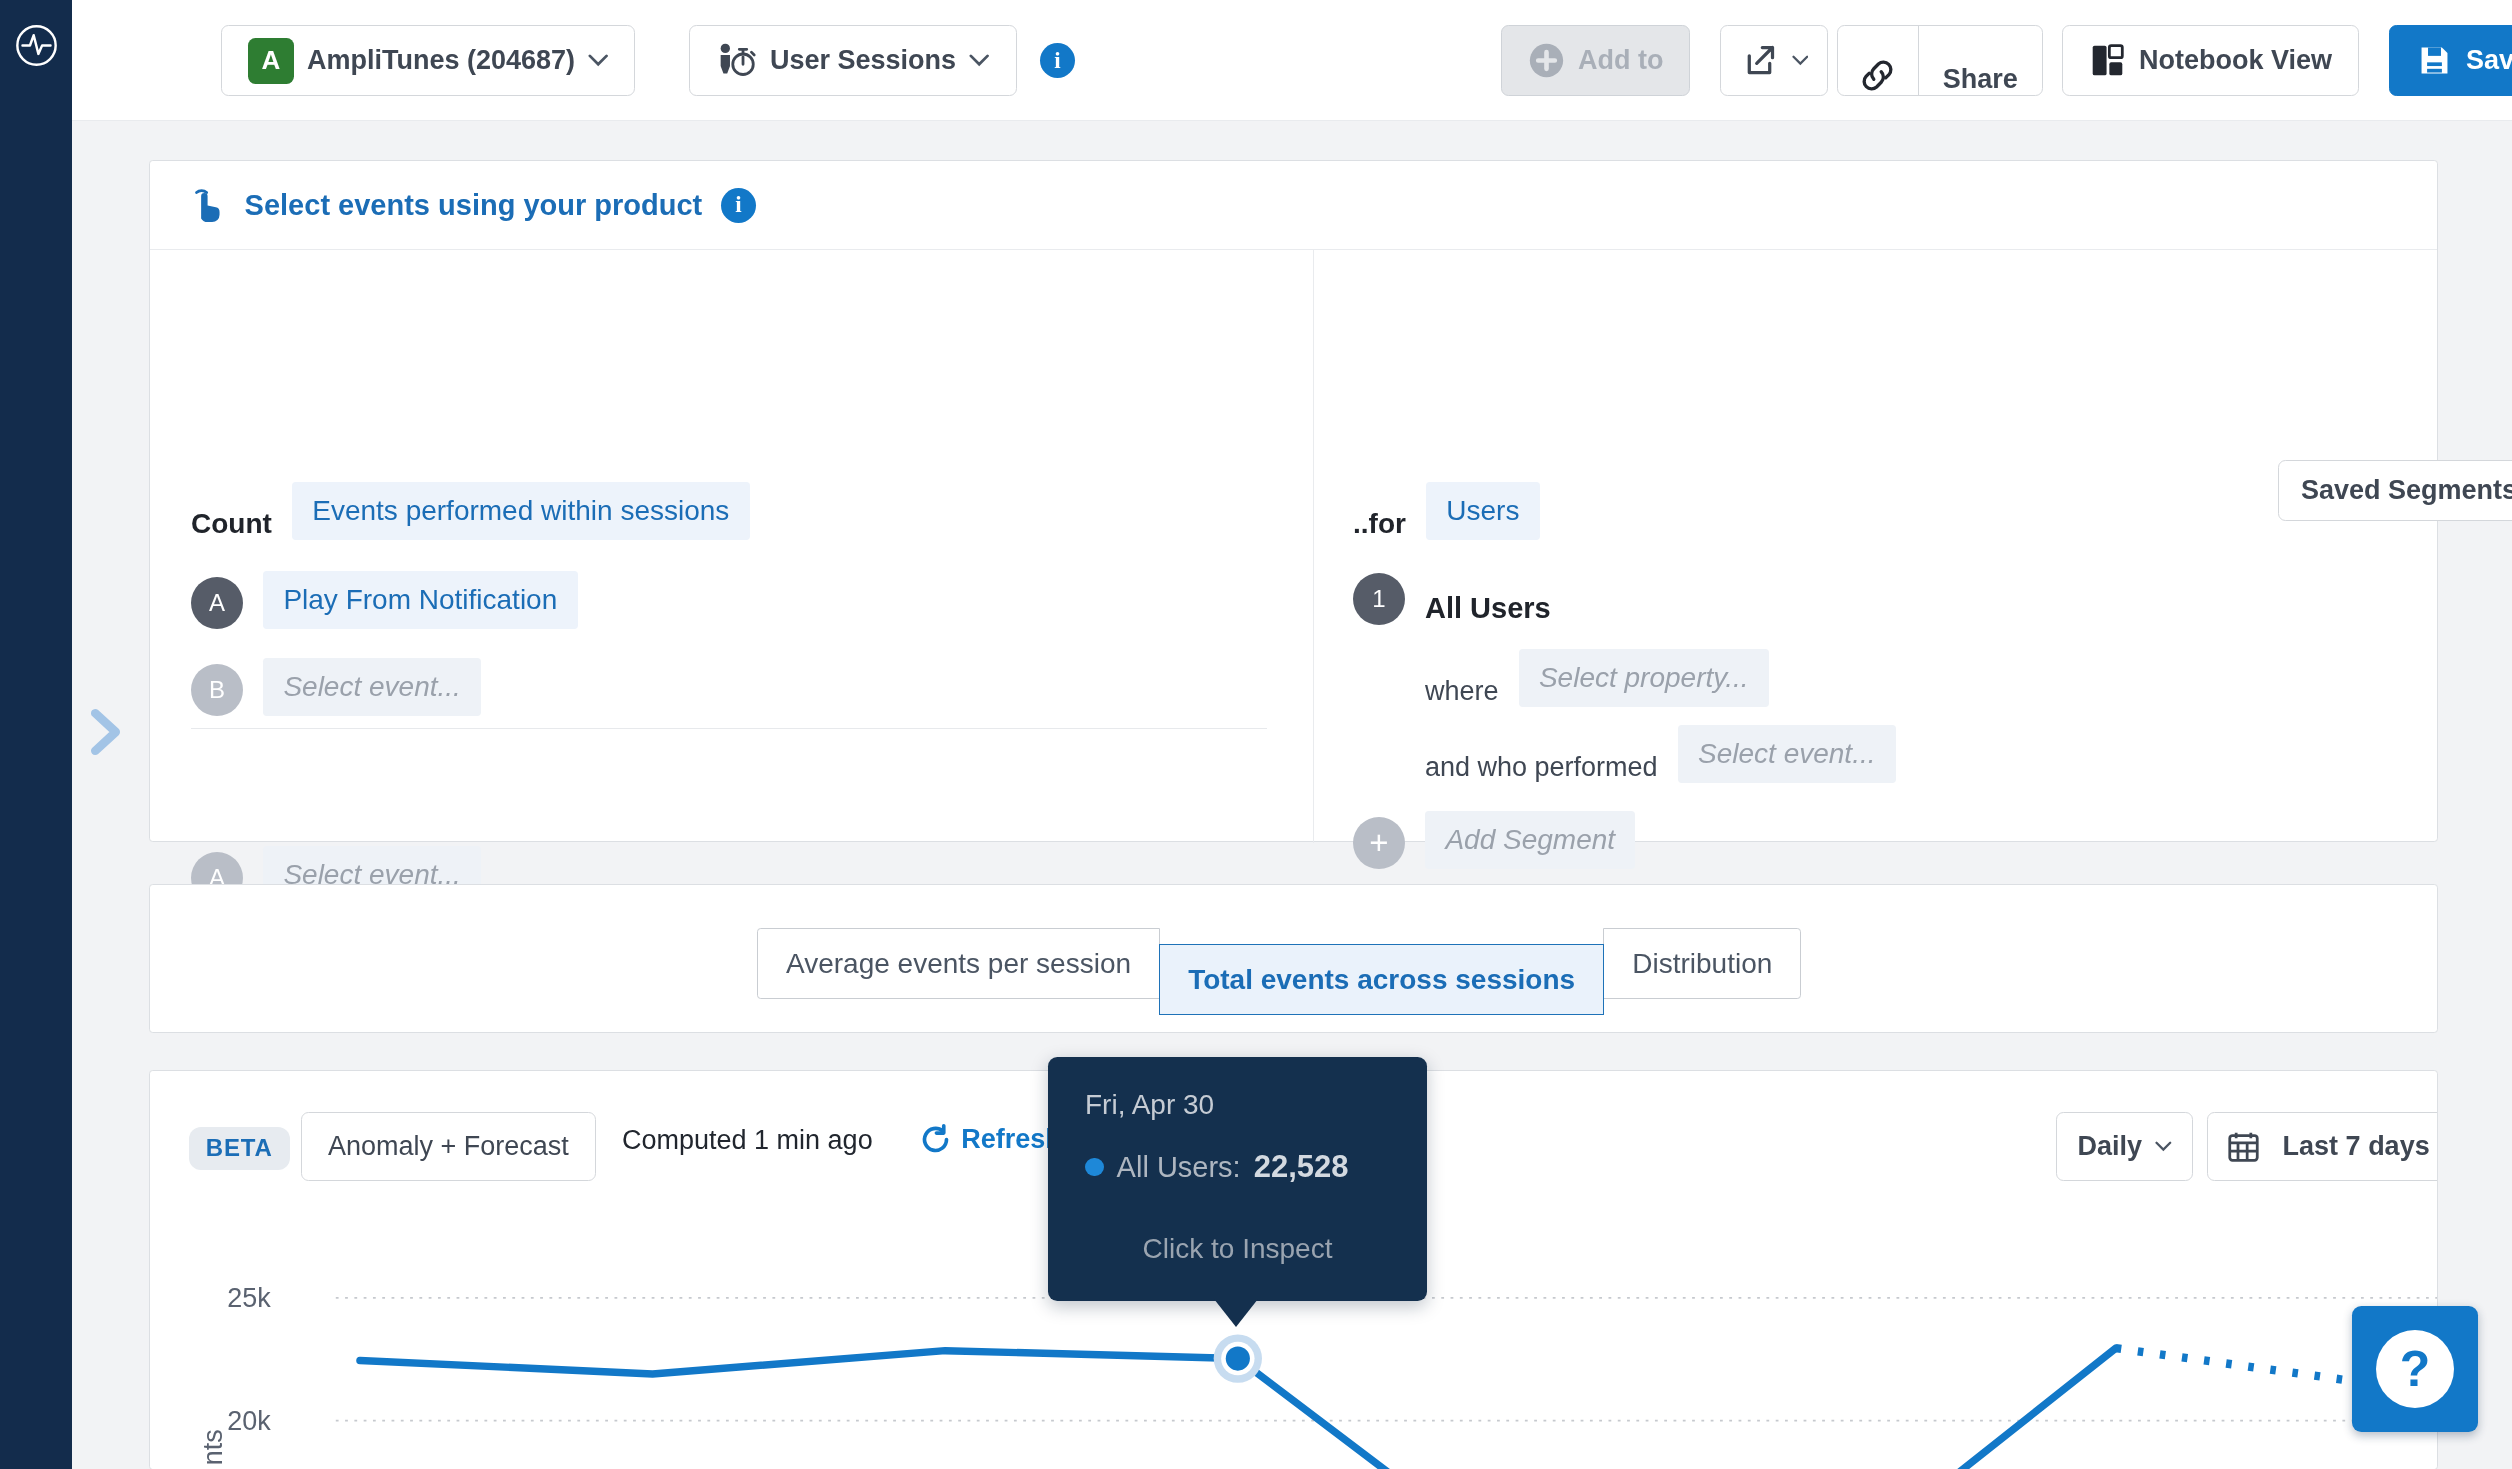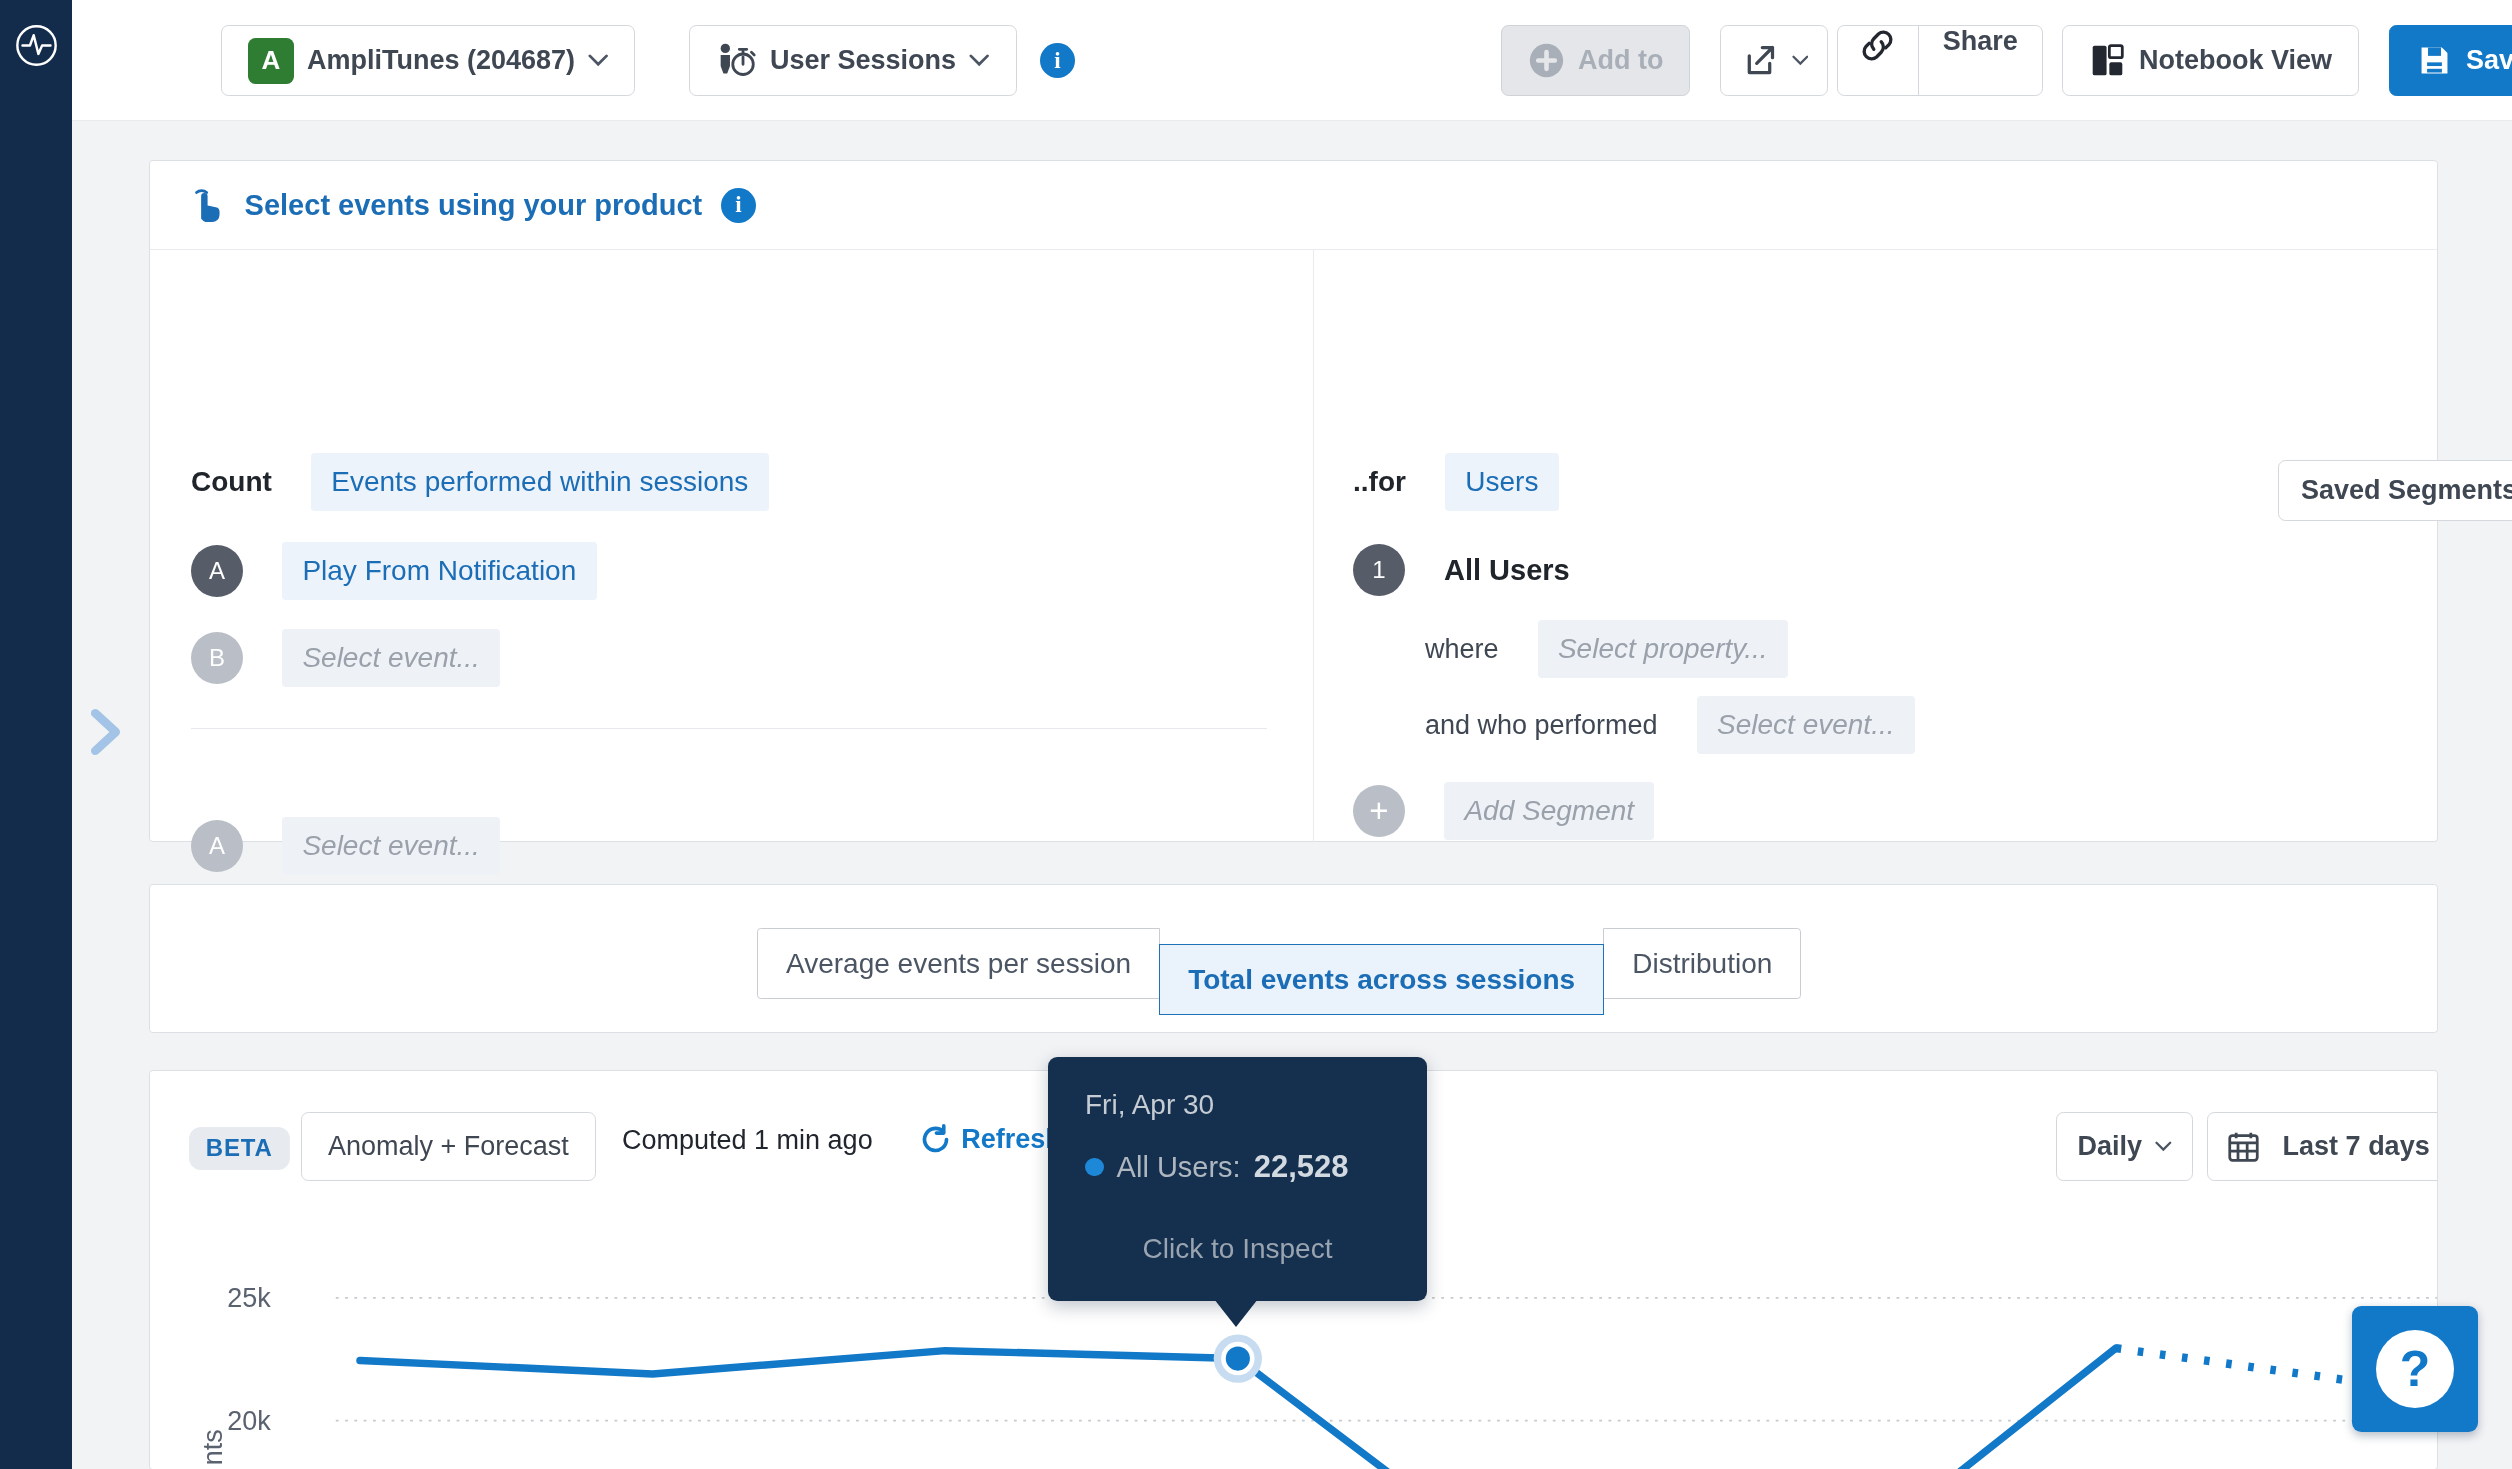--- a/index.html
+++ b/index.html
@@ -21,21 +21,21 @@
   .proj-btn { position:absolute; left:149px; top:25px; }
   .proj-badge { width:46px; height:46px; border-radius:7.4px; background:#2e7d32; color:#fff; font-size:26px; font-weight:700;
                 display:inline-flex; align-items:center; justify-content:center; }
   .charttype-btn { position:absolute; left:617px; top:25px; }
   .info-dot { display:inline-flex; align-items:center; justify-content:center; width:35px; height:35px; border-radius:50%;
               background:#1278c8; color:#fff; font-size:23px; font-weight:700; font-family:"Liberation Serif",serif; cursor:pointer; }
   .topbar .info-main { position:absolute; left:968px; top:43px; }
   .addto-btn { position:absolute; left:1429px; top:25px; background:#e4e6e9; border-color:#cfd3d8; color:#a9afb8; cursor:default; }
   .export-btn { position:absolute; left:1648px; top:25px; padding:0 18.6px; }
   .sharegrp { position:absolute; left:1765px; top:25px; display:flex; height:71px; border:0.9px solid #d4d7db; border-radius:7.4px; overflow:hidden; background:#fff; }
-  .sharegrp > div { display:flex; align-items:flex-start; justify-content:center; padding:0 24px; font-size:27px; font-weight:700; color:#3f4753; cursor:pointer; }
+  .sharegrp > div { display:flex; align-items:flex-end; justify-content:center; padding:0 24px; font-size:27px; font-weight:700; color:#3f4753; cursor:pointer; }
   .sharegrp .linkcell { border-right:0.9px solid #d4d7db; padding:0 20.4px; }
   .notebook-btn { position:absolute; left:1990px; top:25px; }
   .save-btn { position:absolute; left:2317px; top:25px; background:#1278c8; border-color:#1278c8; color:#fff; }
 
   
   .card { position:absolute; background:#fff; border:0.9px solid #dcdfe3; border-radius:3.7px; }
   .builder-card { left:149px; top:160px; width:2289px; height:682px; }
   .builder-head { position:absolute; left:0; top:0; width:100%; height:89px; border-bottom:0.9px solid #e9ebee;
                   display:flex; align-items:center; padding-left:41px; gap:18.6px;text-align:center; }
   .builder-head .title { color:#1b6db6; font-size:29px; font-weight:700; cursor:pointer; }
@@ -43,21 +43,21 @@
 
   .lbl-strong { font-weight:700; color:#20242b; font-size:28px; }
   .pill { display:inline-block; background:#edf3fb; color:#1b6db6; border-radius:3.7px; padding:13px 20.4px;
           font-size:28px; cursor:pointer; white-space:nowrap; }
   .pill.ph { background:#eef2f7; color:#9aa1ab; font-style:italic; }
   .circ { width:52px; height:52px; border-radius:50%; display:inline-flex; align-items:center; justify-content:center;
           color:#fff; font-size:24px; flex:0 0 auto; }
   .circ.dark { background:#565c68; }
   .circ.lite { background:#b9bec7; }
 
-  .row { position:absolute; display:flex; align-items:center; gap:39px; }
+  .row { position:absolute; display:flex; align-items:flex-end; gap:20px;margin-top:29px; }
   .hdivider { position:absolute; background:#e7e9ec; height:0.9px; }
 
   .savedseg-btn { position:absolute; left:2128px; top:299px; height:61px; padding:0 22px; font-weight:700; }
 
   
   .tabs-card { left:149px; top:884px; width:2289px; height:149px; }
   .tabs-wrap { position:absolute; left:607px; top:43px; display:flex; }
   .vtab { border:0.9px solid #c9cdd2; background:#fff; color:#4b5563; font-size:28px; height:71px;
           display:flex; align-items:center; padding:0 28px; cursor:pointer; margin-left:-0.9px; }
   .vtab:first-child { border-radius:3.7px 0 0 3.7px; margin-left:0; }

